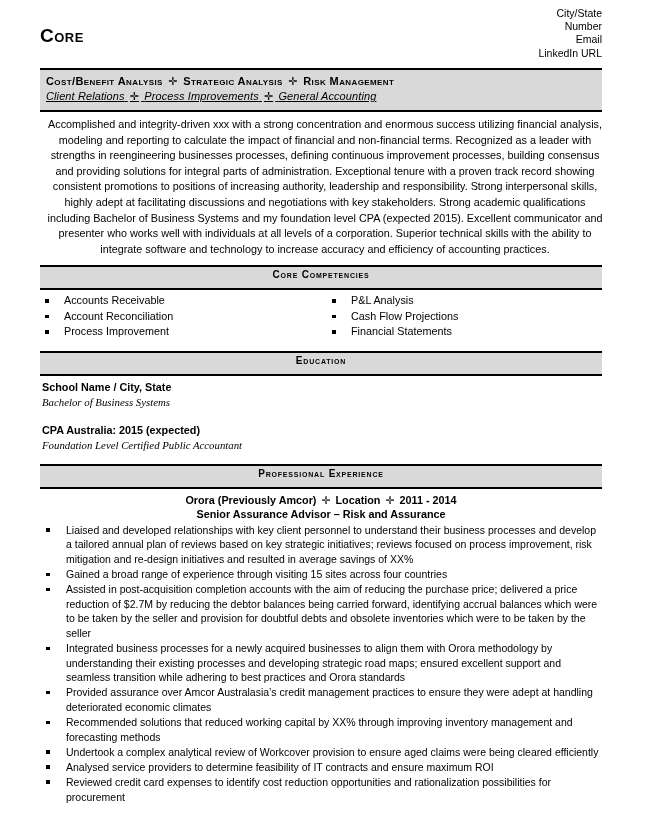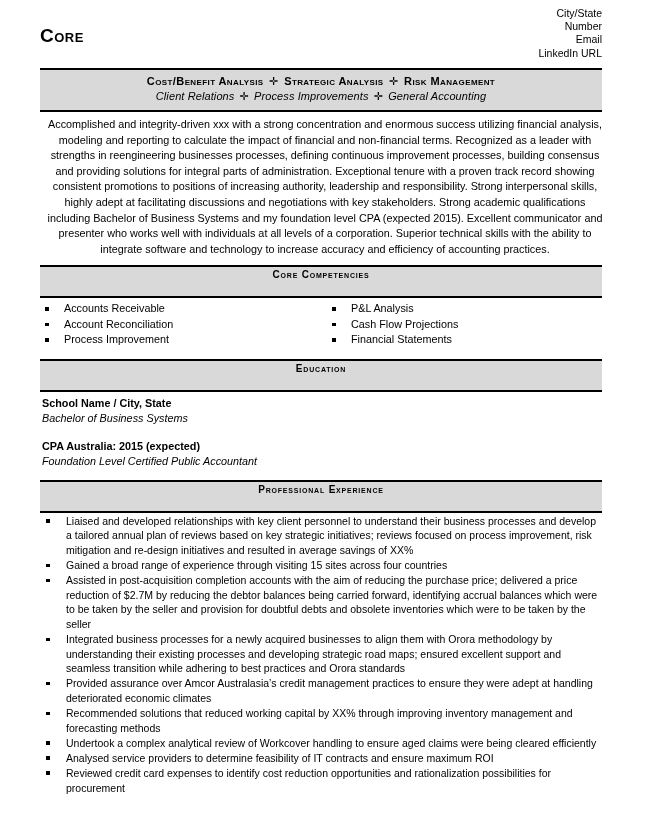--- a/index.html
+++ b/index.html
@@ -47,36 +47,36 @@
     padding-top: 3px;
   }
   .contact div { white-space: nowrap; }
 
   
   .banner {
     margin: 0 46px 0 40px;
     background: #d9d9d9;
     border-top: 2px solid #000;
     border-bottom: 2px solid #000;
-    text-align: center;
     padding: 4px 6px 6px 6px;
     box-sizing: border-box;
   }
   .banner-line1 {
     font-size: 11px;
     font-weight: bold;
     font-variant: small-caps;
     letter-spacing: 0.4px;
     line-height: 15px;
   }
   .banner-line2 {
     font-size: 11px;
     font-style: italic;
     line-height: 15px;
     letter-spacing: 0.1px;
+    text-decoration: underline;
   }
   .sep { font-style: normal; font-weight: normal; padding: 0 2px; }
 
   
   .summary {
     margin: 5px 40px 0 42px;
     text-align: center;
     font-size: 10.8px;
     line-height: 15.6px;
   }
@@ -85,21 +85,21 @@
   .section-bar {
     margin: 0 46px 0 40px;
     background: #d9d9d9;
     border-top: 2px solid #000;
     border-bottom: 2px solid #000;
     text-align: center;
     font-size: 10px;
     font-weight: bold;
     font-variant: small-caps;
     letter-spacing: 0.8px;
-    padding: 2px 0 15px 0;
+    padding: 2px 0 7px 0;
     line-height: 12px;
     box-sizing: border-box;
   }
 
   
   .competencies {
     display: flex;
     margin: 3px 46px 0 42px;
   }
   .comp-col { flex: 1 1 33.33%; }
@@ -127,20 +127,21 @@
   .edu-gap { height: 13px; }
   .edu-title {
     font-size: 10.8px;
     font-weight: bold;
     line-height: 15px;
   }
   .edu-sub {
     font-size: 10.8px;
     font-style: italic;
     line-height: 15px;
+    font-family: Liberation Serif, serif;
   }
 
   
   .job-head {
     margin: 4px 46px 0 40px;
     text-align: center;
   }
   .job-line {
     font-size: 10.8px;
     font-weight: bold;
@@ -226,25 +227,35 @@
     <div class="edu-title">School Name / City, State</div>
     <div class="edu-sub">Bachelor of Business Systems</div>
     <div class="edu-gap"></div>
     <div class="edu-title">CPA Australia:  2015 (expected)</div>
     <div class="edu-sub">Foundation Level Certified Public Accountant</div>
   </div>
 
   <div class="spacer-2"></div>
 
   <div class="section-bar">Professional Experience</div>
+  <div class="job-head">
+    <div class="job-line">
+      <span>Orora (Previously Amcor)</span>
+      <span class="sep">✛</span>
+      <span>Location</span>
+      <span class="sep">✛</span>
+      <span>2011 - 2014</span>
+    </div>
+    <div class="job-line">Senior Assurance Advisor – Risk and Assurance</div>
+  </div>
   <div class="bullets">
     <div class="bullet">Liaised and developed relationships with key client personnel to understand their business processes and develop a tailored annual plan of reviews based on key strategic initiatives; reviews focused on process improvement, risk mitigation and re-design initiatives and resulted in average savings of XX%</div>
     <div class="bullet">Gained a broad range of experience through visiting 15 sites across four countries</div>
     <div class="bullet">Assisted in post-acquisition completion accounts with the aim of reducing the purchase price; delivered a price reduction of $2.7M by reducing the debtor balances being carried forward, identifying accrual balances which were to be taken by the seller and provision for doubtful debts and obsolete inventories which were to be taken by the seller</div>
     <div class="bullet">Integrated business processes for a newly acquired businesses to align them with Orora methodology by understanding their existing processes and developing strategic road maps; ensured excellent support and seamless transition while adhering to best practices and Orora standards</div>
     <div class="bullet">Provided assurance over Amcor Australasia’s credit management practices to ensure they were adept at handling deteriorated economic climates</div>
     <div class="bullet">Recommended solutions that reduced working capital by XX% through improving inventory management and forecasting methods</div>
-    <div class="bullet">Undertook a complex analytical review of Workcover handling to ensure aged claims were being cleared efficiently</div>
+    <div class="bullet">Undertook a complex analytical review of Workcover provision to ensure aged claims were being cleared efficiently</div>
     <div class="bullet">Analysed service providers to determine feasibility of IT contracts and ensure maximum ROI</div>
     <div class="bullet">Reviewed credit card expenses to identify cost reduction opportunities and rationalization possibilities for procurement</div>
   </div>
 
 </div>
 
 </body></html>

